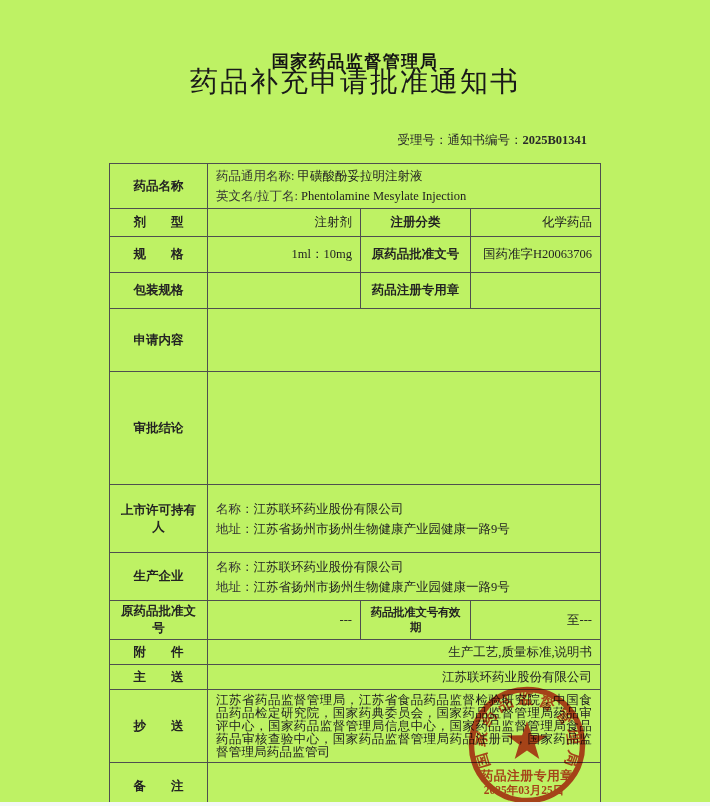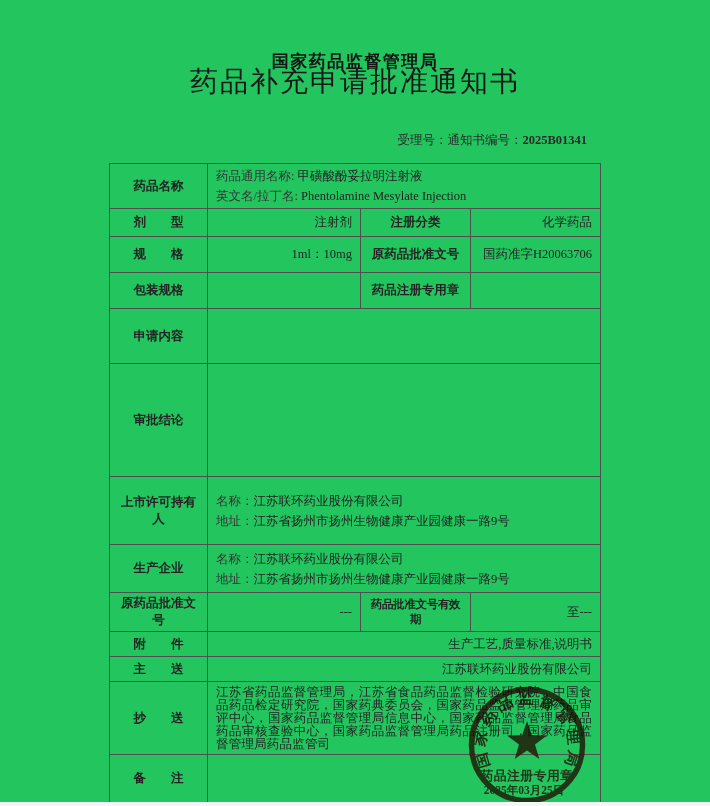--- a/index.html
+++ b/index.html
@@ -1,18 +1,18 @@
 <!DOCTYPE html>
 <html><head>
 <meta charset="utf-8">
 <style>
   html,body { margin:0; padding:0; }
   .page {
     position:relative; width:710px; height:806px;
-    background:#22c55e; overflow:hidden;
+    background:#bef264; overflow:hidden;
     font-family:"Liberation Serif","DejaVu Serif",serif;
     color:#1f1f1f;
   }
   .agency {
     position:absolute; top:50px; left:0; width:710px; text-align:center;
     font-family:"Liberation Sans","DejaVu Sans",sans-serif;
     font-weight:700; font-size:17px; letter-spacing:1.5px; color:#141414;
   }
   .doc-title {
     position:absolute; top:63px; left:0; width:710px; text-align:center;
@@ -38,21 +38,21 @@
   td.hdr { text-align:center; font-weight:700; font-size:12.5px; padding:2px 2px; color:#1c1c1c; }
   td.hdr.tight { font-size:11.5px; letter-spacing:-0.3px; }
   .val { font-weight:400;text-align:right; }
   .pfx { font-weight:400; color:#343434; }
   .two-line { line-height:20px; }
   td.cc-cell {
     font-weight:400; font-size:11.5px; line-height:13px;
     text-align:justify; padding:3px 6px; letter-spacing:0.2px;
   }
   .r1{height:45px}.r2{height:28px}.r3{height:36px}.r4{height:36px}
-  .r5{height:55px}.r6{height:113px}.r7{height:68px}.r8{height:48px}
+  .r5{height:63px}.r6{height:113px}.r7{height:68px}.r8{height:48px}
   .r9{height:25px}.r10{height:25px}.r11{height:25px}.r12{height:73px}.r13{height:48px}
   .seal {
     position:absolute; left:462px; top:680px; width:130px; height:130px;
     opacity:0.88; mix-blend-mode:multiply; pointer-events:none;
   }
   .seal text { font-family:"Liberation Serif","DejaVu Serif",serif; }
   .bottom-edge {
     position:absolute; left:0; bottom:0; width:710px; height:4px;
     background:#f3f7f9;
   }

